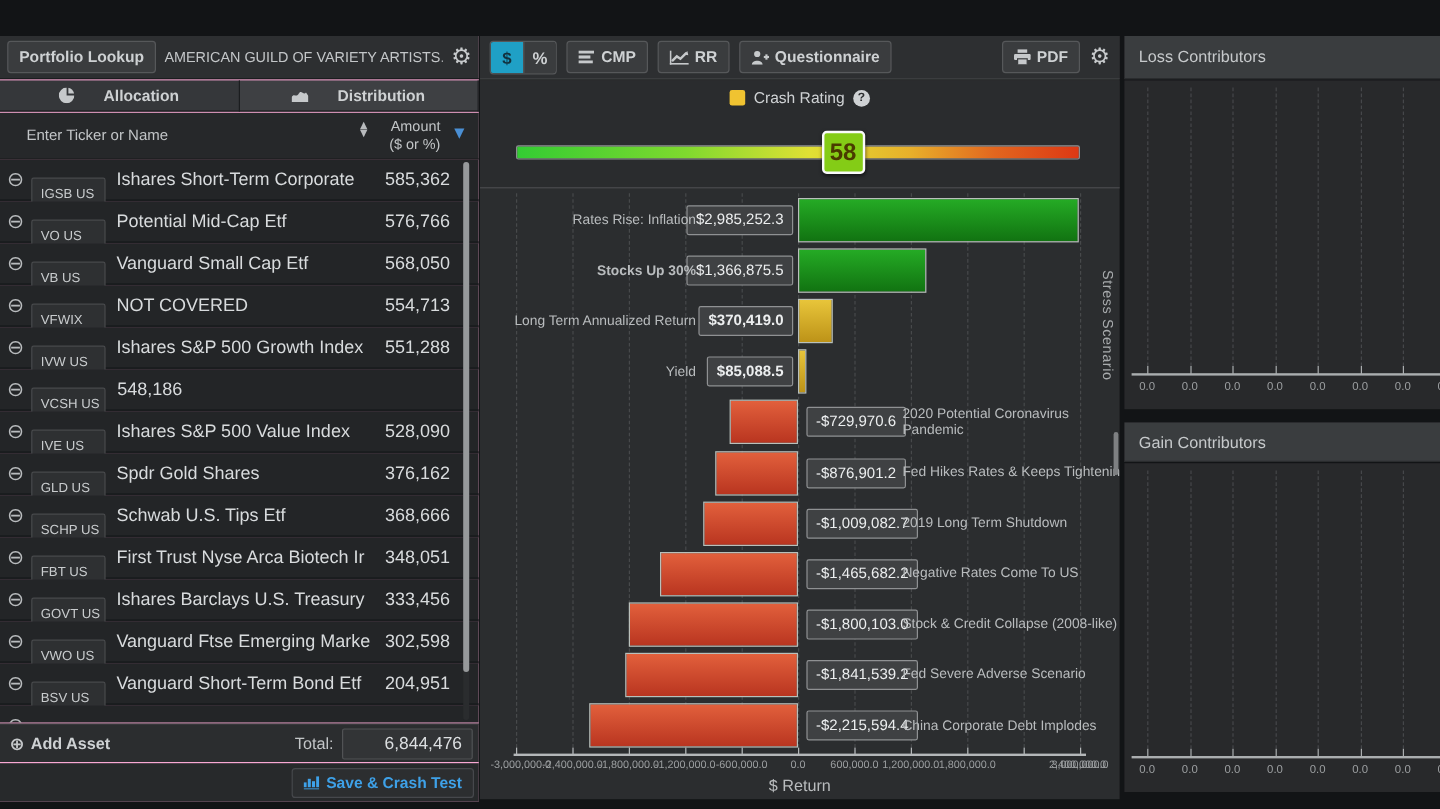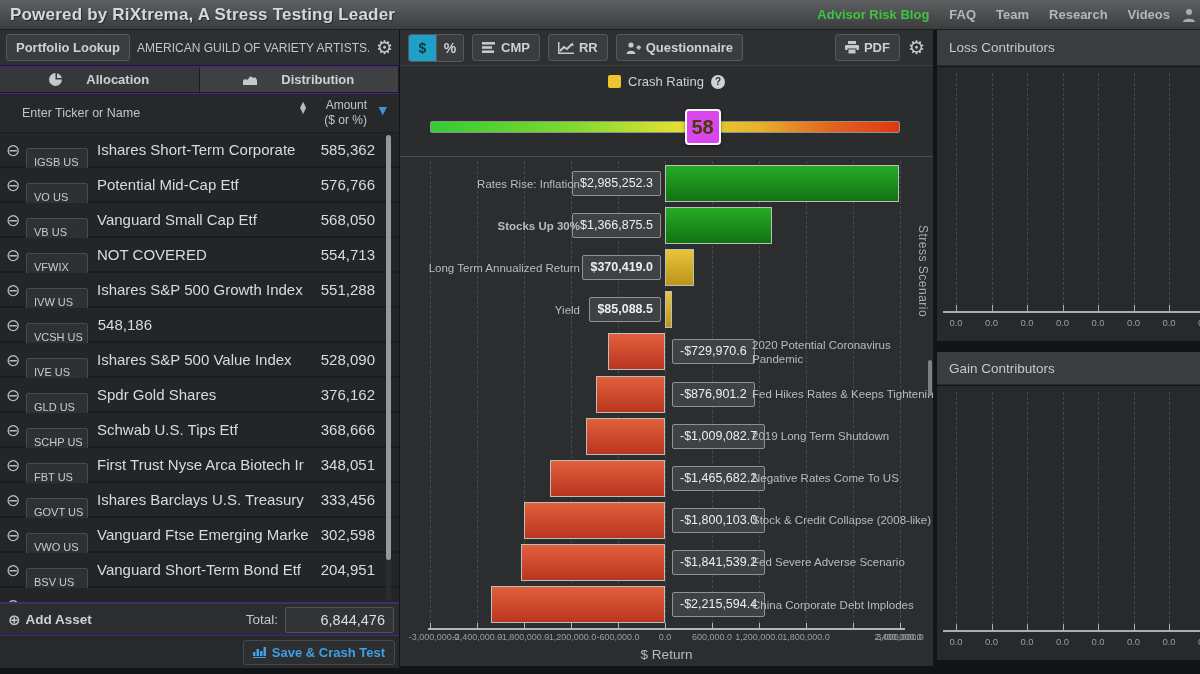--- a/index.html
+++ b/index.html
@@ -13,21 +13,21 @@
     background:linear-gradient(#5e6062,#3a3c3e); border-bottom:1px solid #1c1e20;
     display:flex; align-items:center; }
   .navbar-title { font-size:17px; font-weight:600; color:#d6d8da; margin-left:10px;
     text-shadow:1px 1px 1px rgba(0,0,0,.45); letter-spacing:.2px; }
   .navbar-links { margin-left:auto; display:flex; align-items:center; gap:20px; margin-right:12px; }
   .nav-link { font-size:13px; font-weight:600; color:#b4b7b9; cursor:pointer; }
   .nav-link-highlight { color:#3ec43e; }
   .nav-user { width:14px; height:14px; color:#a9acae; margin-right:4px; }
 
   
-  .left-panel   { position:absolute; left:0;   top:30px; width:399px; height:638px; background:#4c1d95;text-decoration:underline; }
+  .left-panel   { position:absolute; left:0;   top:30px; width:399px; height:638px; background:#f9a8d4;text-decoration:underline; }
   .center-panel { position:absolute; left:400px; top:30px; width:533px; height:636px; background:#2b2d2f; }
   .right-panel  { position:absolute; left:937px; top:30px; width:263px; height:630px; }
 
   
   .pl-toolbar { position:absolute; left:0; top:0; width:100%; height:36px; background:#2d2f31;
     border-bottom:1px solid #1b1d1f; display:flex; align-items:center; padding:0 6px; gap:7px; }
   .btn { background:#3a3c3e; border:1px solid #56585a; border-radius:3px; color:#ced1d3;
     font-size:13px; font-weight:600; height:27px; padding:0 9px; display:inline-flex;
     align-items:center; gap:5px; cursor:pointer; font-family:inherit; }
   .portfolio-select { flex:1; display:flex; align-items:center; color:#c3c6c8; font-size:12px;
@@ -104,21 +104,21 @@
   .crash-legend { position:absolute; left:0; right:0; top:7px; display:flex; align-items:center;
     justify-content:center; gap:7px; }
   .legend-swatch { width:13px; height:13px; background:#f0c331; border-radius:2px; }
   .crash-legend-label { color:#ced1d3; font-size:13px; }
   .help-icon { width:14px; height:14px; border-radius:50%; background:#cfd2d4; color:#2b2d2f;
     font-size:10px; font-weight:700; display:flex; align-items:center; justify-content:center;
     cursor:pointer; }
   .slider-track { position:absolute; left:30px; top:54px; width:470px; height:12px;
     border:1px solid #8e9092; border-radius:2px; cursor:pointer;
     background:linear-gradient(90deg,#33cc33 0%,#7fd92e 30%,#e0e034 52%,#e8b02a 70%,#e2661f 85%,#dd3814 100%); }
-  .slider-marker { position:absolute; top:42px; width:36px; height:36px; background:#d946ef;
+  .slider-marker { position:absolute; top:42px; width:36px; height:36px; background:#84cc16;
     border:2px solid #fafafa; border-radius:4px; color:#4a3b00; font-size:20px; font-weight:700;
     display:flex; align-items:center; justify-content:center; cursor:grab;
     box-shadow:0 1px 3px rgba(0,0,0,.5); }
 
   
   .chart-plot { position:absolute; left:0; top:127px; width:533px; height:473px; overflow:hidden; }
   .grid-v { position:absolute; top:4px; bottom:2px; width:0; border-left:1px dashed #47494b; }
   .axis-line { position:absolute; left:28px; width:477px; bottom:0; height:2px; background:#b4b7b9; }
   .axis-tick { position:absolute; bottom:0; width:1px; height:7px; background:#b4b7b9; }
   .bar { position:absolute; height:37px; border:1px solid #b9c0bb; }
@@ -154,34 +154,20 @@
   .clabel { position:absolute; top:250px; transform:translateX(-50%); font-size:9.5px;
     color:#9b9ea0; white-space:nowrap; }
   .loss-header { top:0; } .loss-chart { top:37px; }
   .gain-header { top:322px; height:33px; } .gain-chart { top:356px; }
 </style>
 </head>
 <body>
 
 <div class="app">
 
-  <header class="navbar">
-    <div class="navbar-title">Powered by RiXtrema, A Stress Testing Leader</div>
-    <div class="navbar-links">
-        <span class="nav-link nav-link-highlight">Advisor Risk Blog</span>
-        <span class="nav-link">FAQ</span>
-        <span class="nav-link">Team</span>
-        <span class="nav-link">Research</span>
-        <span class="nav-link">Videos</span>
-      </div>
-    <svg class="nav-user" viewBox="0 0 14 14">
-      <circle cx="7" cy="4" r="3" fill="currentColor"></circle>
-      <path d="M1 14 C1 9.5 13 9.5 13 14 Z" fill="currentColor"></path>
-    </svg>
-  </header>
 
   <section class="left-panel">
 
     <div class="pl-toolbar">
       <button class="btn">Portfolio Lookup</button>
       <div class="portfolio-select">
         <span>AMERICAN GUILD OF VARIETY ARTISTS...</span>
 
       </div>
       <span class="gear glyph">⚙</span>

